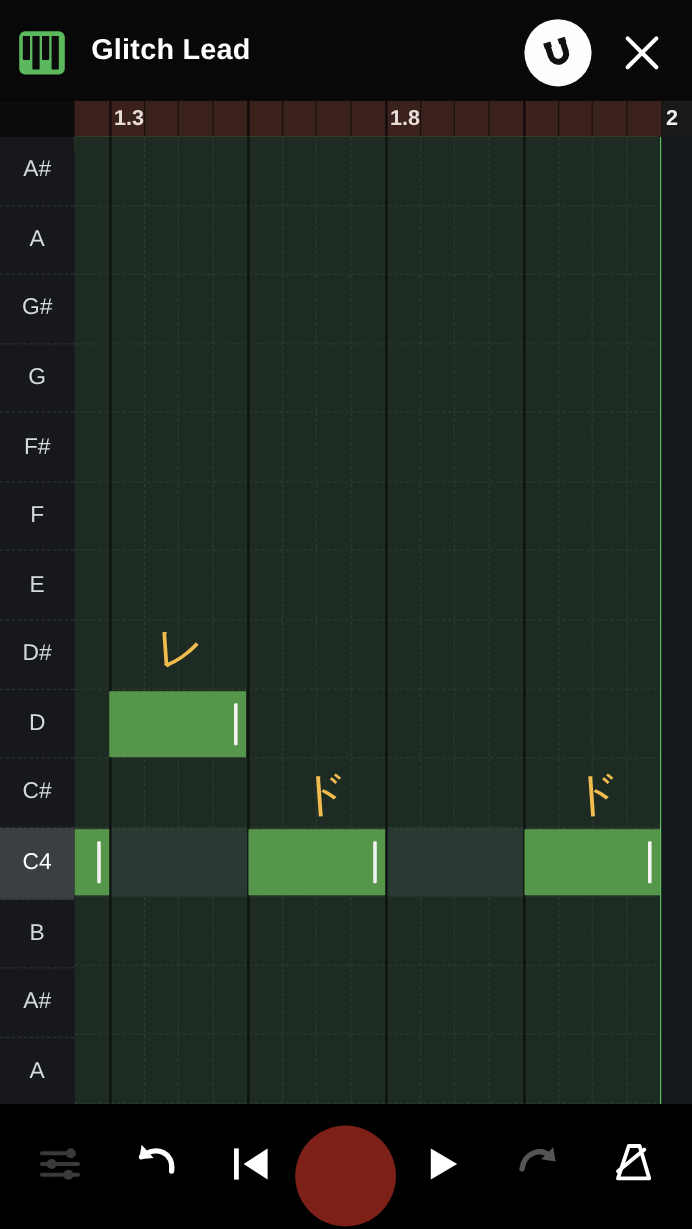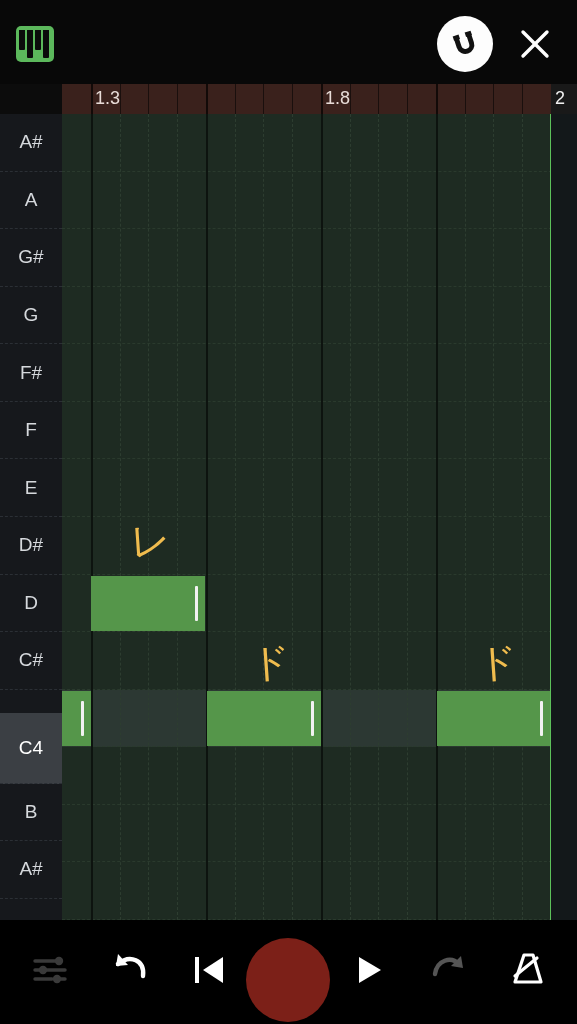--- a/index.html
+++ b/index.html
@@ -109,21 +109,21 @@
     width: 1px;
     height: 30px;
     background: #1a0f0d;
   }
   .ruler-tick.major { background: #120a08; width: 2px; }
   .ruler-label {
     position: absolute;
     top: 4px;
     color: #e8dcd8;
     font-size: 18px;
-    font-weight: 400;
+    font-weight: 700;
   }
   .ruler-after {
     position: absolute;
     left: 551px; top: 84px;
     width: 26px; height: 30px;
     background: #191919;
   }
   .ruler-label.after { color: #efefef; }
 
   
@@ -256,20 +256,21 @@
 
   <div class="header">
     <div class="inst-icon">
       <div class="kb">
           <i></i>
           <i></i>
           <i></i>
           <i></i>
         </div>
     </div>
+    <div class="title">Glitch Lead</div>
 
     <div class="magnet-btn">
       <svg width="32" height="32" viewBox="0 0 32 32" aria-hidden="true">
         <path d="M9.5 7.5 V17 a6.5 6.5 0 0 0 13 0 V7.5" fill="none" stroke="#111" stroke-width="5" stroke-linecap="butt" transform="rotate(-18 16 16)"></path>
         <rect x="6.6" y="5.0" width="6.2" height="4.6" fill="#111" transform="rotate(-18 16 16)"></rect>
         <rect x="19.2" y="5.0" width="6.2" height="4.6" fill="#111" transform="rotate(-18 16 16)"></rect>
       </svg>
     </div>
 
     <div class="close-btn">
@@ -332,21 +333,21 @@
       </div>
       <div class="key-row" style="height: 57.5714px;">
         <span>D#</span>
       </div>
       <div class="key-row" style="height: 57.5714px;">
         <span>D</span>
       </div>
       <div class="key-row" style="height: 57.5714px;">
         <span>C#</span>
       </div>
-      <div class="key-row active" style="height: 71px; margin-top: 23px;">
+      <div class="key-row active" style="height: 60px;">
         <span>C4</span>
       </div>
       <div class="key-row" style="height: 57.5714px;">
         <span>B</span>
       </div>
       <div class="key-row" style="height: 57.5714px;">
         <span>A#</span>
       </div>
       <div class="key-row" style="height: 57.5714px;">
         <span>A</span>

